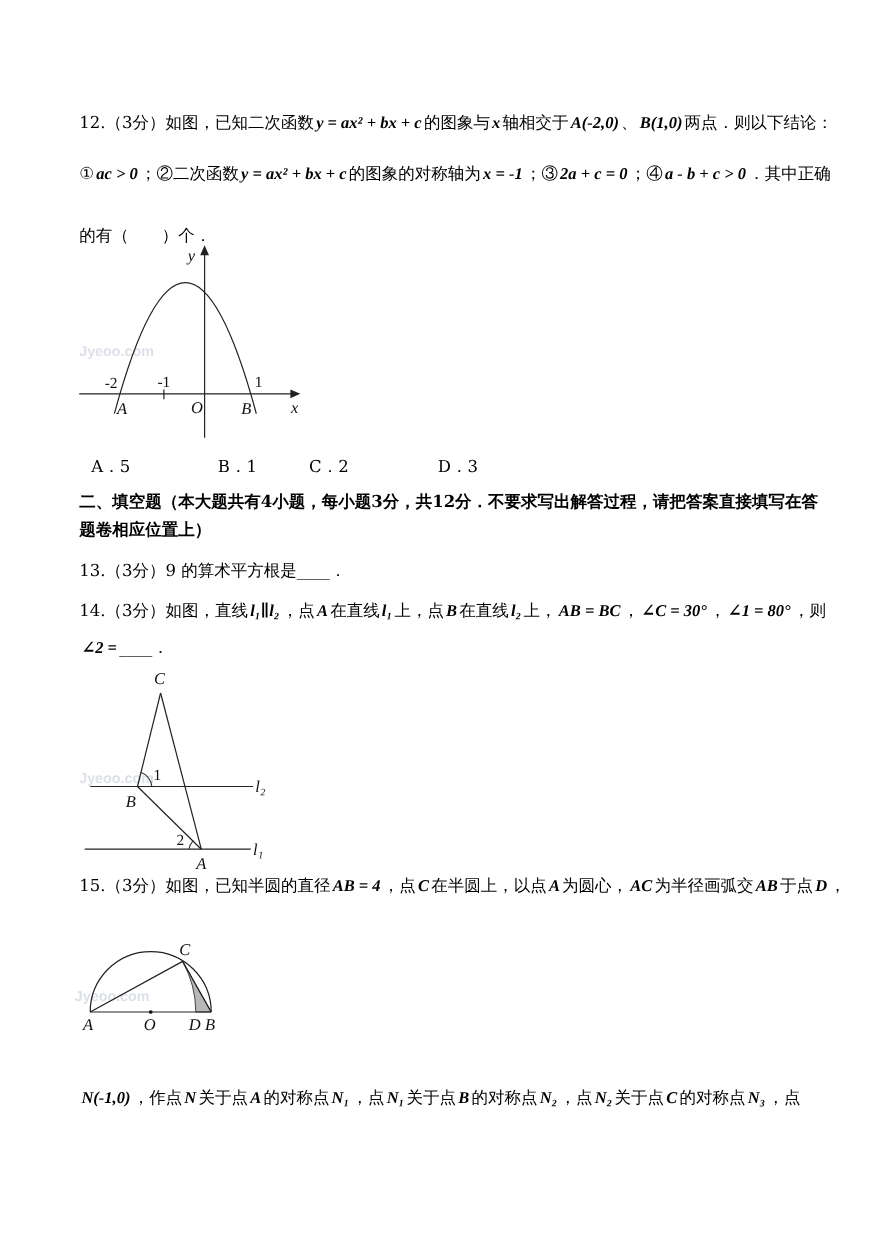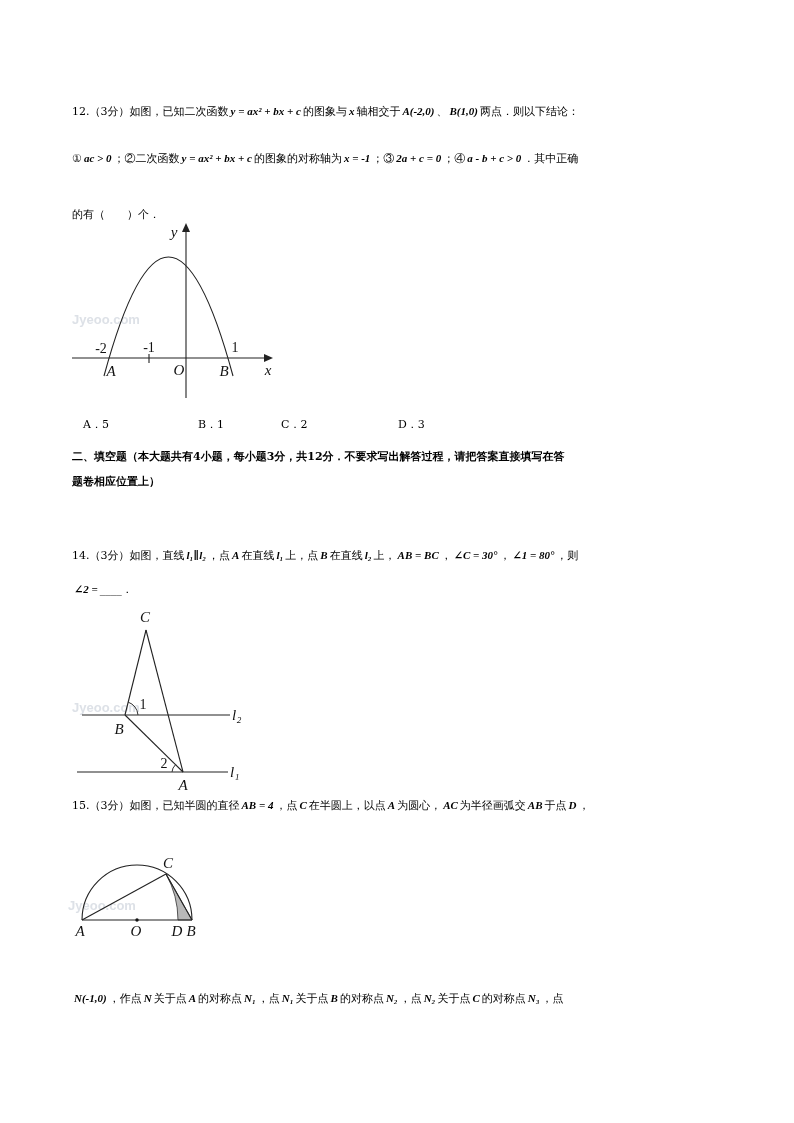--- a/index.html
+++ b/index.html
@@ -1,20 +1,20 @@
 <!DOCTYPE html>
 <html><head>
 <meta charset="utf-8">
 <style>
   html,body{margin:0;padding:0;background:#fff;}
   .page{position:relative;width:794px;height:1123px;background:#ffffff;overflow:hidden;color:#000;}
-  .tline{position:absolute;left:72px;white-space:nowrap;font-size:11px;line-height:21px;color:#000;}
+  .tline{position:absolute;left:72px;white-space:nowrap;font-size:15px;line-height:21px;color:#000;}
   .seg-cn{font-family:"DejaVu Serif","Liberation Serif",serif;}
   .seg-m{font-family:"Liberation Serif","DejaVu Serif",serif;font-style:italic;font-weight:bold;padding:0 2px;}
-  .sec-bold{font-weight:bold;font-size:11px;}
+  .sec-bold{font-weight:bold;font-size:15px;}
   .opt{position:absolute;top:0;font-family:"DejaVu Serif","Liberation Serif",serif;}
   svg{position:absolute;}
   .stroke{stroke:#222;stroke-width:1.1;fill:none;}
   .thin{stroke:#333;stroke-width:1;fill:none;}
   .fl{font-family:"Liberation Serif","DejaVu Serif",serif;font-style:italic;font-size:15px;fill:#111;}
   .fn{font-family:"Liberation Serif","DejaVu Serif",serif;font-size:14px;fill:#111;}
   .wm{font-family:"Liberation Sans","DejaVu Sans",sans-serif;font-size:13px;font-weight:bold;fill:#dde1e7;}
   .arrow{fill:#222;stroke:none;}
 </style>
 </head>
@@ -47,20 +47,21 @@
   <div class="tline" style="left:0;top:414px">
     <span class="opt" style="left:83px">A．5</span>
     <span class="opt" style="left:198px">B．1</span>
     <span class="opt" style="left:281px">C．2</span>
     <span class="opt" style="left:398px">D．3</span>
   </div>
 
   <div class="tline sec-bold seg-cn" style="top:446px">二、填空题（本大题共有4小题，每小题3分，共12分．不要求写出解答过程，请把答案直接填写在答</div>
   <div class="tline sec-bold seg-cn" style="top:471px">题卷相应位置上）</div>
 
+  <div class="tline" style="top:509px"><span class="seg-cn">13.（3分）9 的算术平方根是</span><span class="seg-cn">____</span><span class="seg-cn">．</span></div>
 
   <div class="tline" style="top:545px"><span class="seg-cn">14.（3分）如图，直线</span><span class="seg-m">l₁∥l₂</span><span class="seg-cn">，点</span><span class="seg-m">A</span><span class="seg-cn">在直线</span><span class="seg-m">l₁</span><span class="seg-cn">上，点</span><span class="seg-m">B</span><span class="seg-cn">在直线</span><span class="seg-m">l₂</span><span class="seg-cn">上，</span><span class="seg-m">AB = BC</span><span class="seg-cn">，</span><span class="seg-m">∠C = 30°</span><span class="seg-cn">，</span><span class="seg-m">∠1 = 80°</span><span class="seg-cn">，则</span></div>
   <div class="tline" style="top:579px"><span class="seg-m">∠2 =</span><span class="seg-cn">____</span><span class="seg-cn">．</span></div>
 
   <svg style="left:60px;top:600px" width="225" height="200" viewBox="0 0 225 200">
     <text class="wm" x="12" y="112">Jyeoo.com</text>
     <line class="stroke" x1="22" y1="115" x2="170" y2="115"></line>
     <line class="stroke" x1="17" y1="172" x2="168" y2="172"></line>
     <line class="stroke" x1="86" y1="30" x2="65" y2="115"></line>
     <line class="stroke" x1="86" y1="30" x2="123" y2="172"></line>

